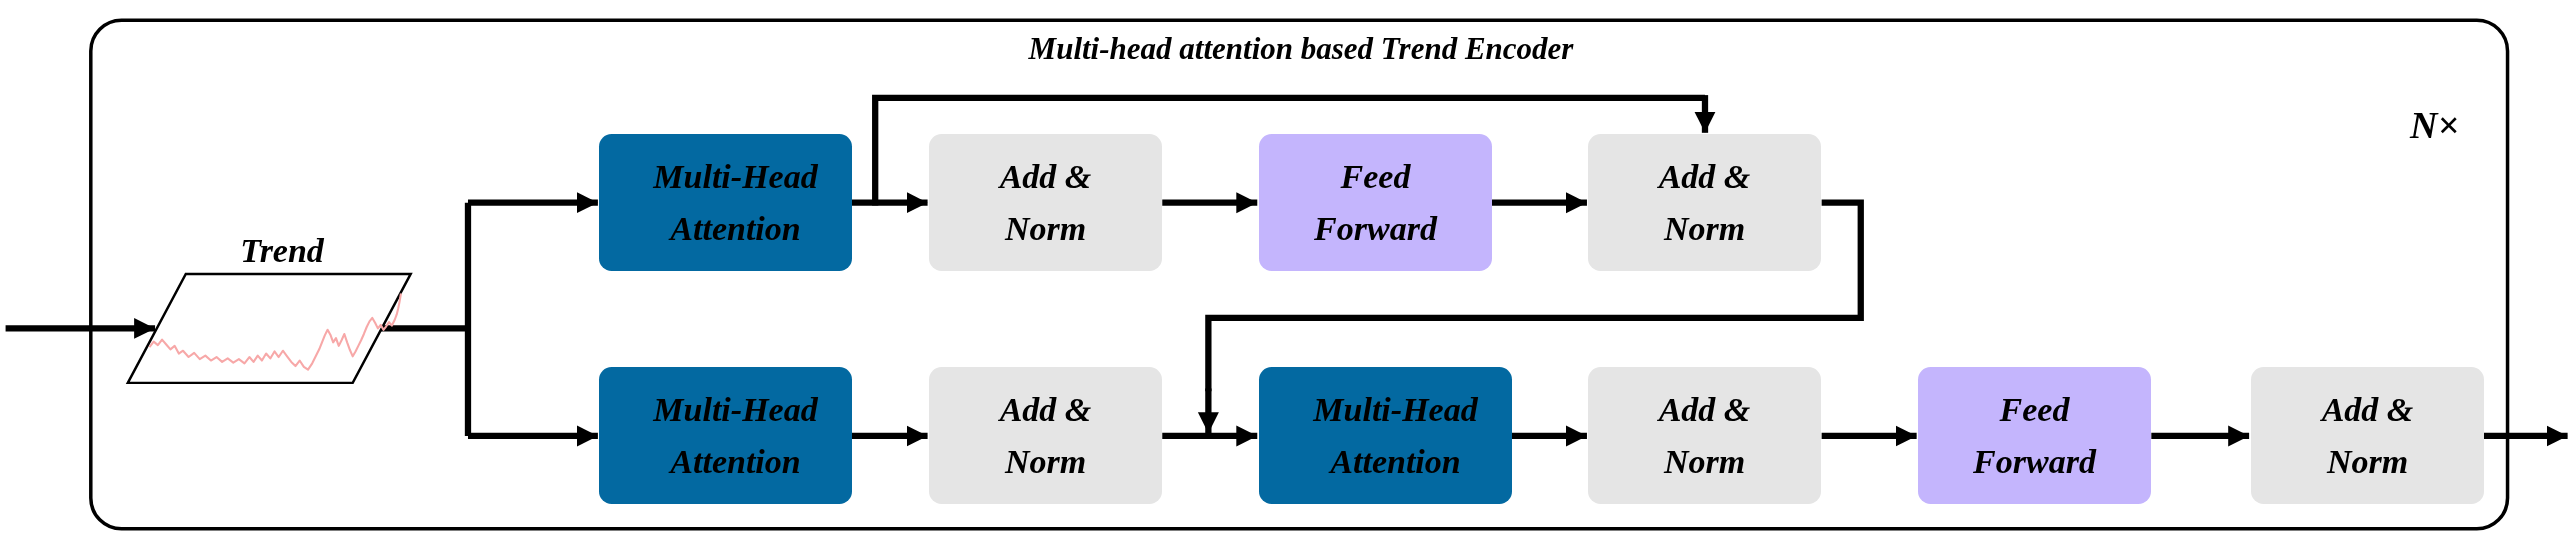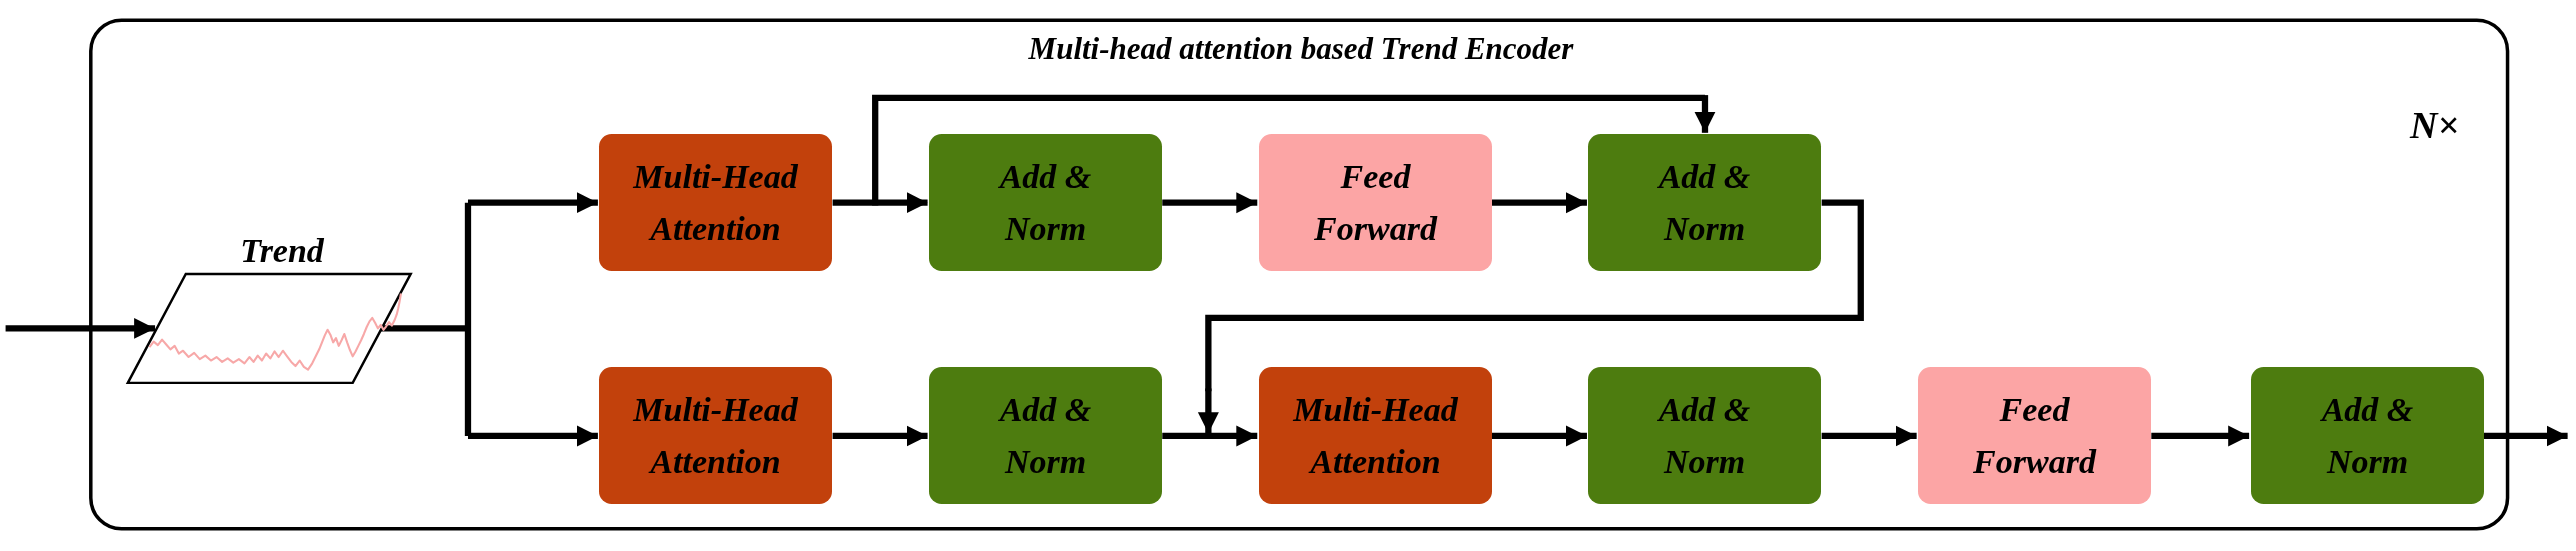--- a/index.html
+++ b/index.html
@@ -25,23 +25,23 @@
     position:absolute;
     width:233px;height:137px;
     border-radius:12.6px;
     display:flex;align-items:center;justify-content:center;
     text-align:center;
     font-style:italic;font-weight:bold;
     font-size:34px;line-height:1.52;
     color:#000;
     white-space:pre-line;
   }
-  .attention{background:#c2410c;}
-  .addnorm{background:#4d7c0f;}
-  .ff{background:#fca5a5;}
+  .attention{background:#0369a1;padding-left:20px;}
+  .addnorm{background:#e5e5e5;}
+  .ff{background:#c4b5fd;}
   .row1{top:134px;}
   .row2{top:367px;}
   .cx1{left:599px;} .cx2{left:929px;} .cx3{left:1259px;}
   .cx4{left:1588px;} .cx5{left:1918px;} .cx6{left:2251px;}
 </style>
 </head>
 <body>
 
 <div class="canvas">
 

